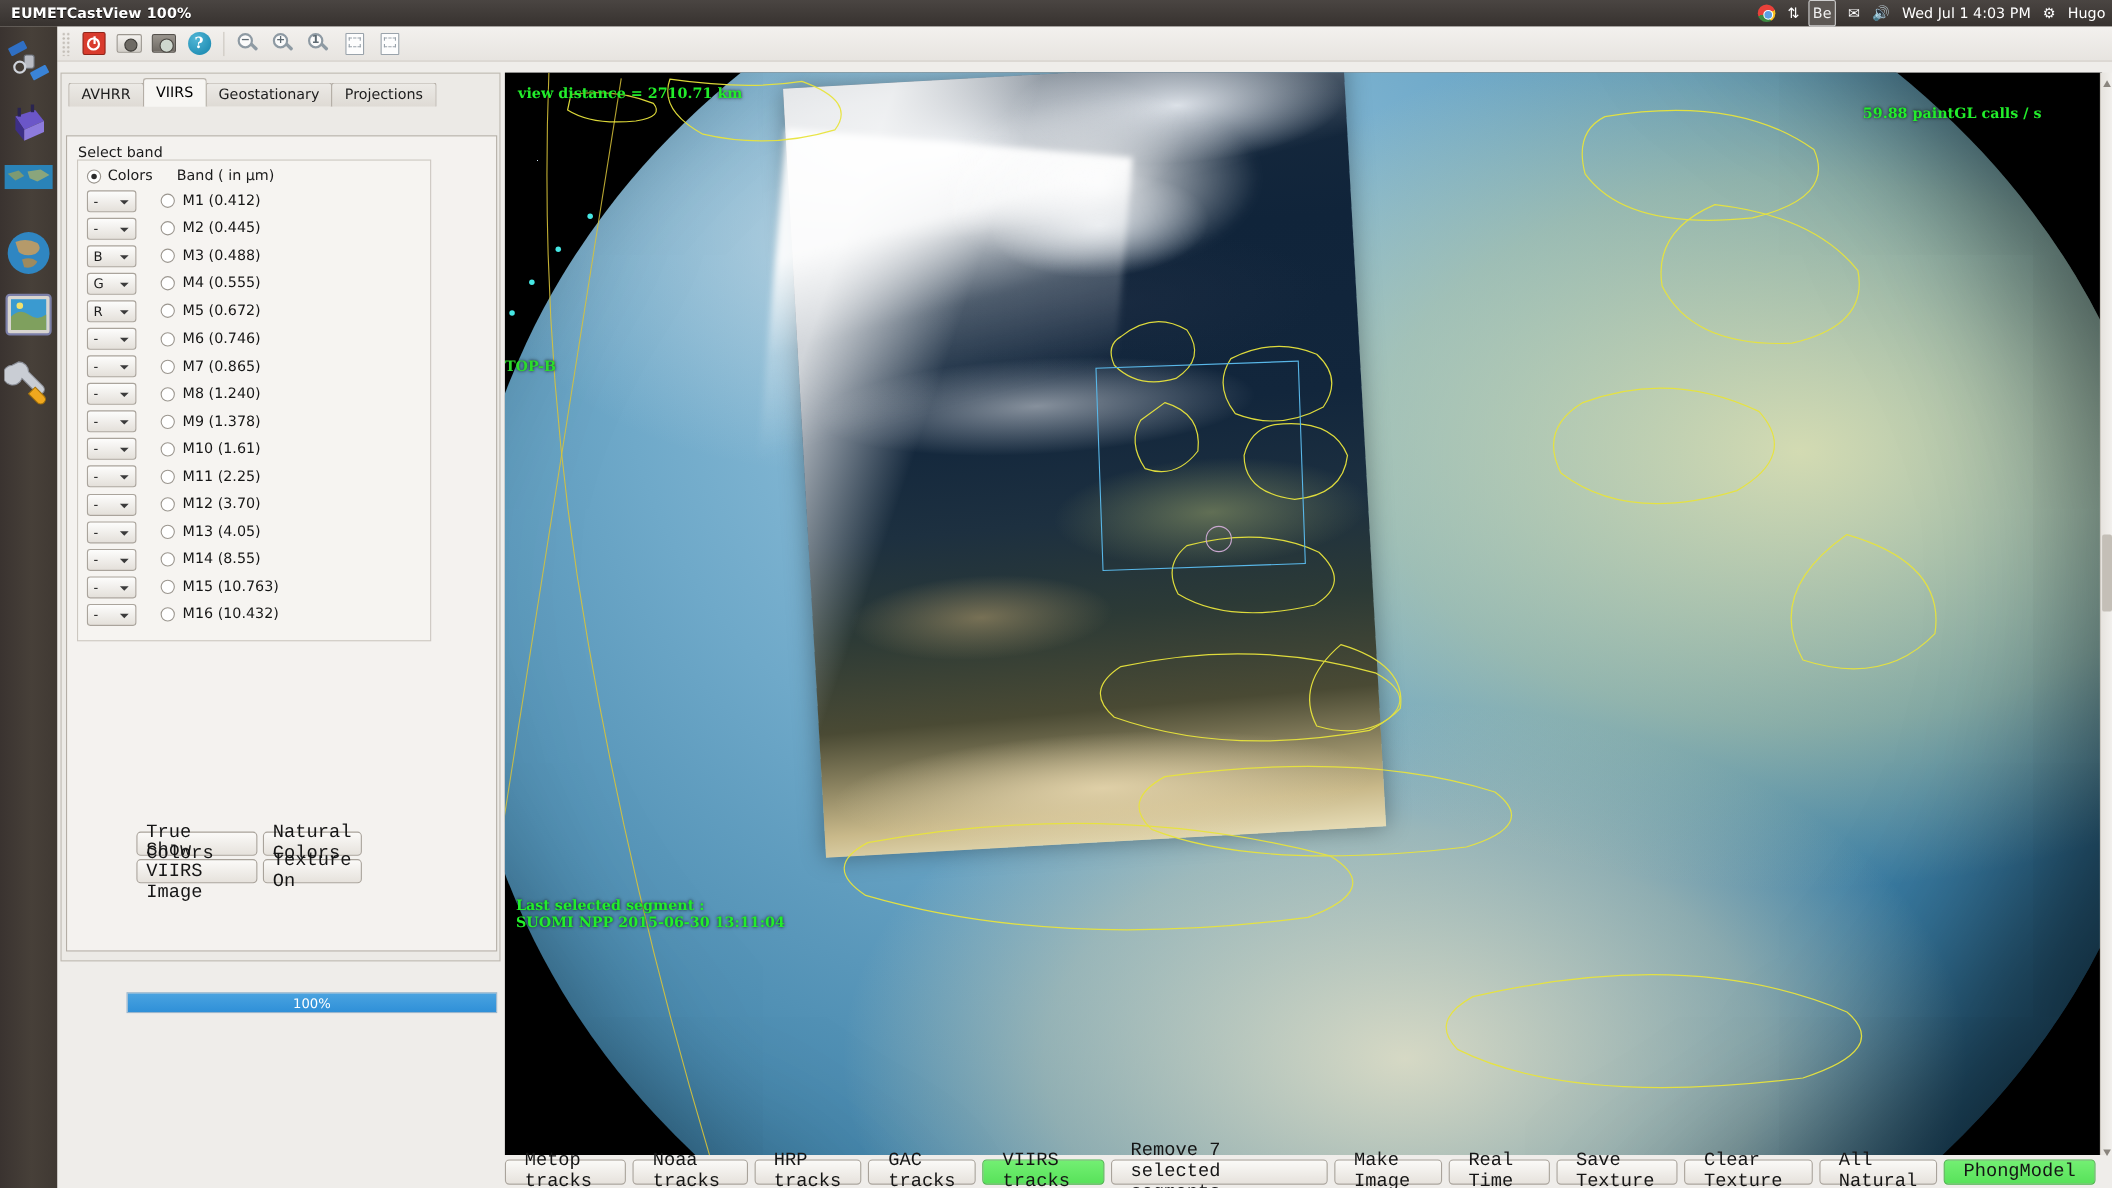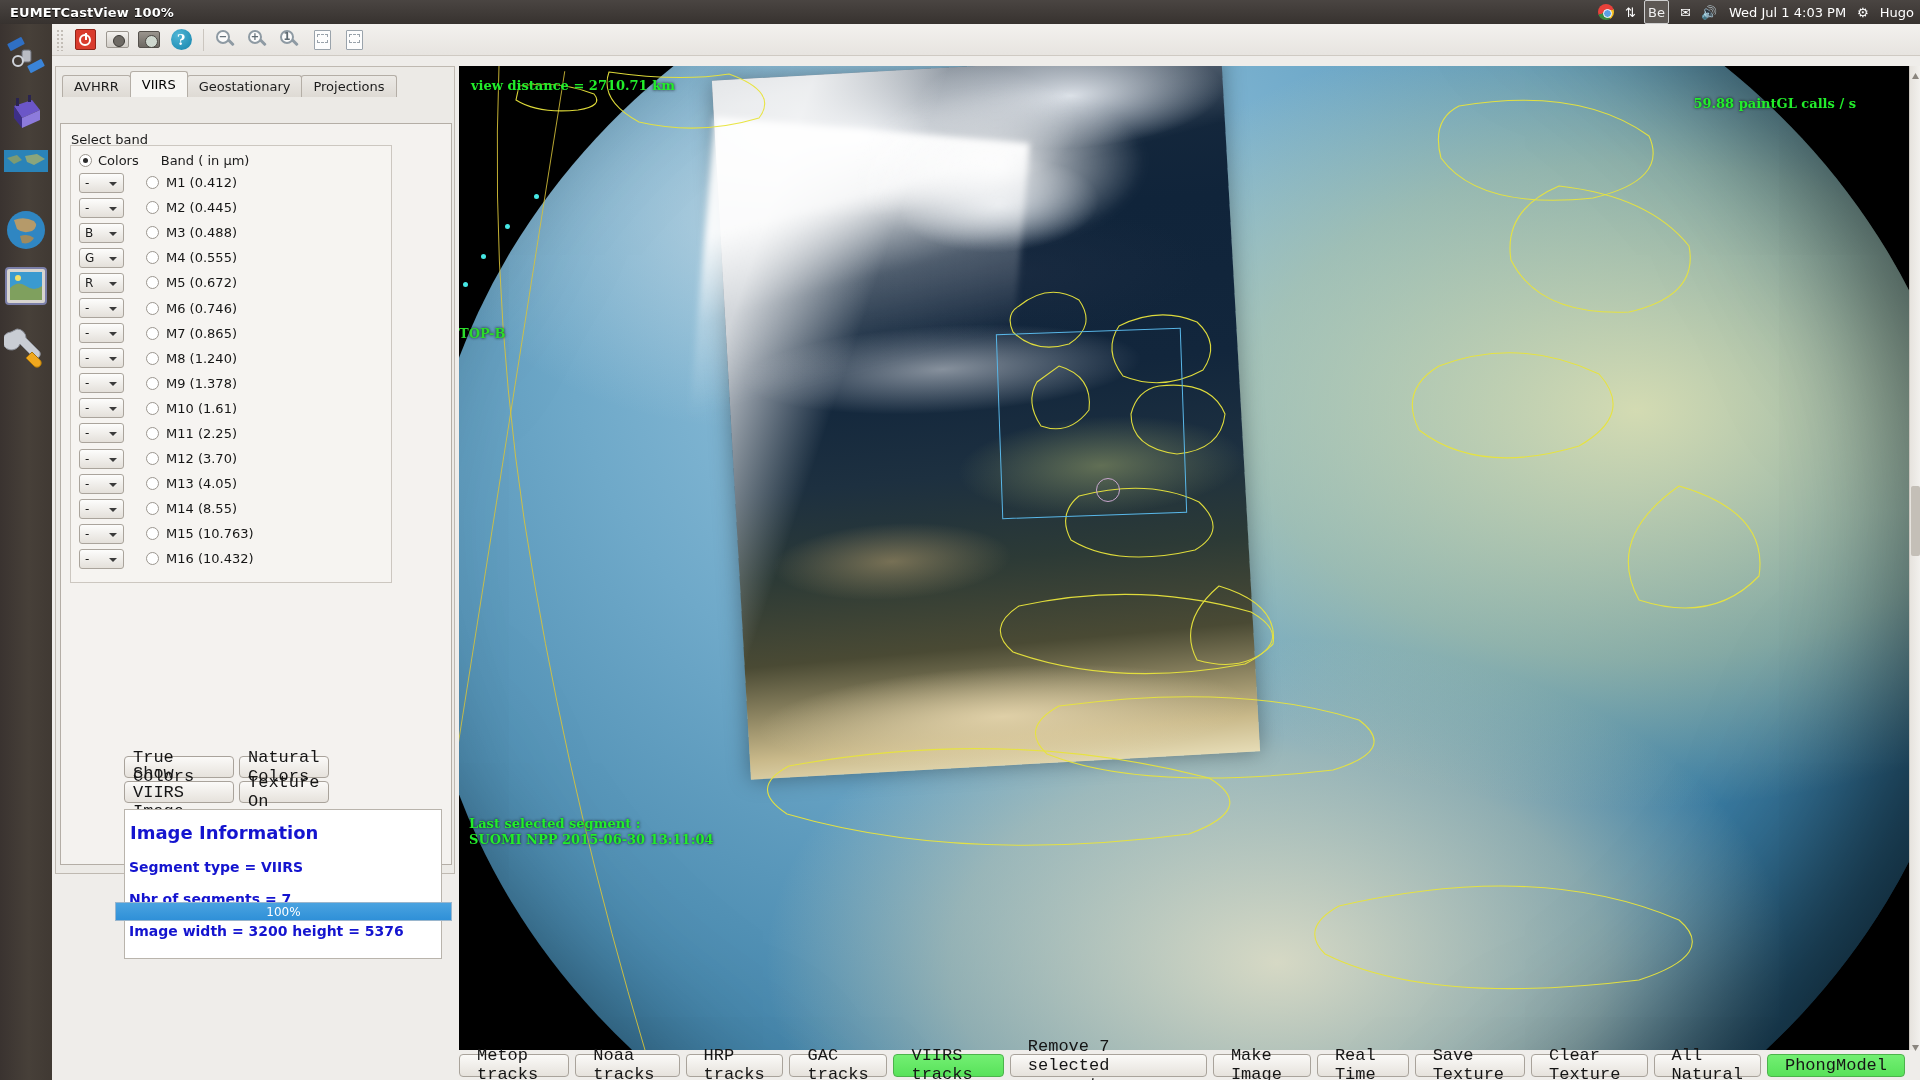--- a/index.html
+++ b/index.html
@@ -506,26 +506,20 @@
             <span class="bname">M16 (10.432)</span>
           </div>
         </div>
     </div>
 
     <div class="btn" id="btn-true">True Colors</div>
     <div class="btn" id="btn-natural">Natural Colors</div>
     <div class="btn" id="btn-showviirs">Show VIIRS Image</div>
     <div class="btn" id="btn-texture">Texture On</div>
 
-    <div id="imginfo">
-      <div class="ii-title">Image Information</div>
-      <div class="ii-line">Segment type = VIIRS</div>
-      <div class="ii-line">Nbr of segments = 7</div>
-      <div class="ii-line">Image width = 3200 height = 5376</div>
-    </div>
 
     <div id="progress">
       <span>100%</span>
     </div>
   </div>
 
   <div id="glview">
     <div id="starfield"></div>
     <div id="earth"></div>
 

